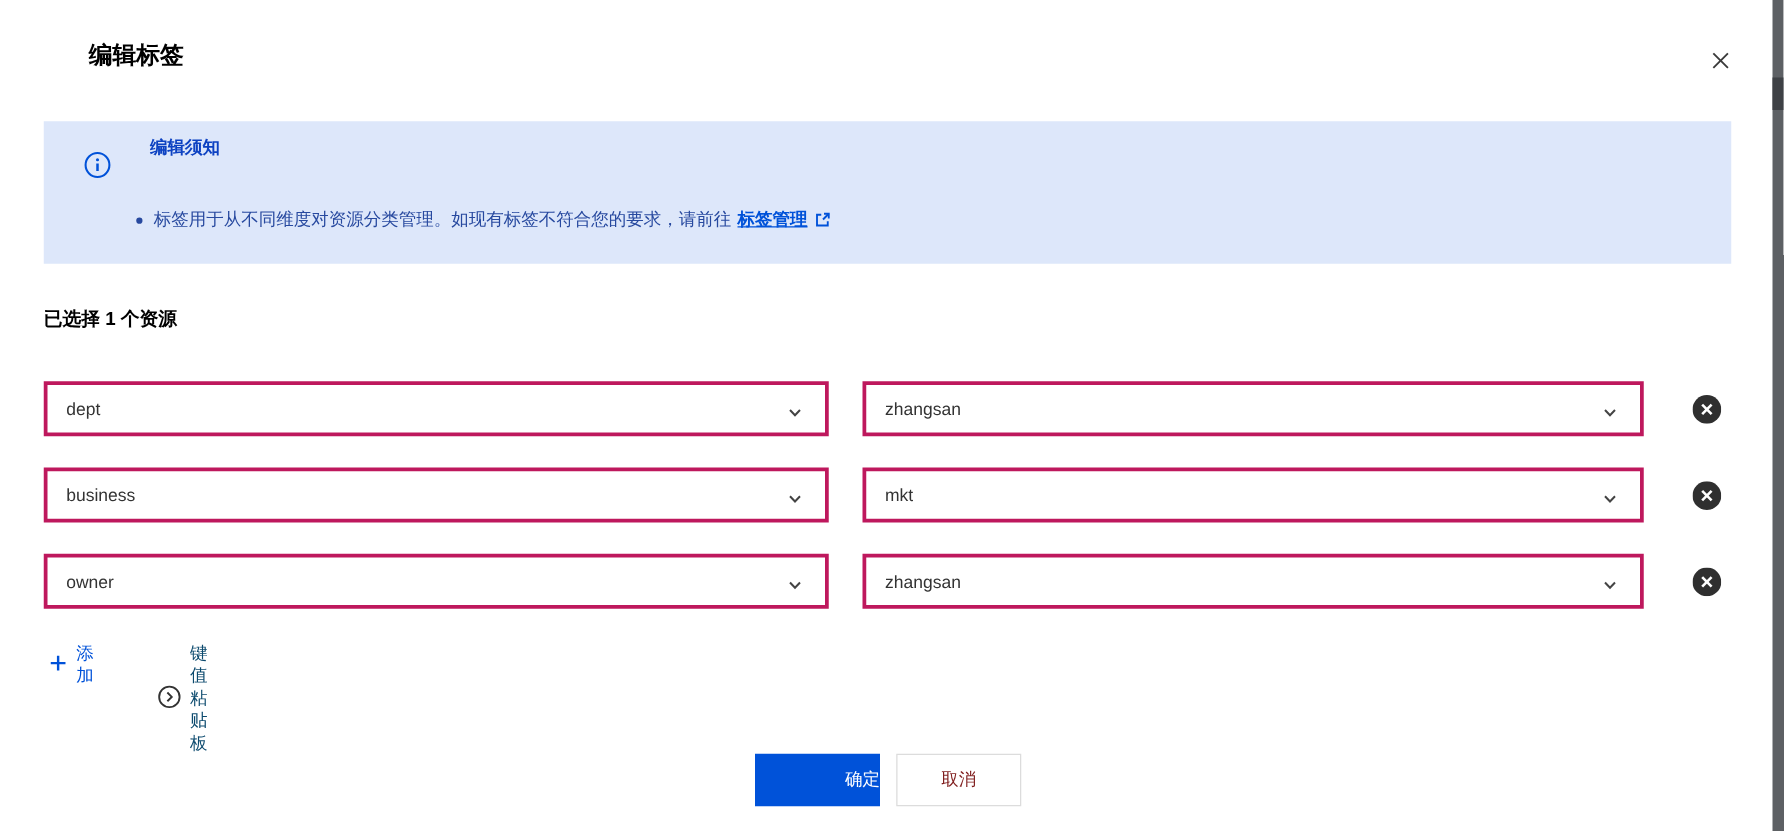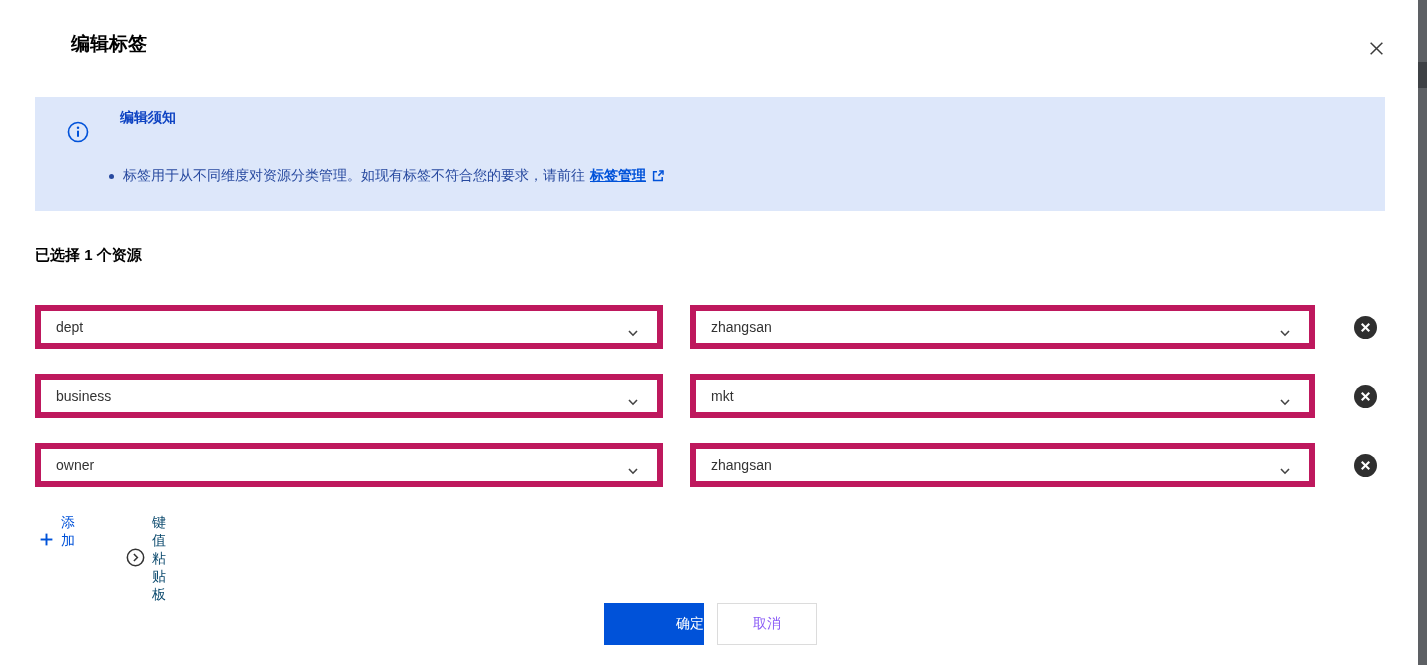--- a/index.html
+++ b/index.html
@@ -58,40 +58,40 @@
   }
 
   
   .tag-row { position:absolute; left:0; width:100%; height:44px; }
   .tag-row.r0 { top:305px; }
   .tag-row.r1 { top:374px; }
   .tag-row.r2 { top:443px; }
 
   .select {
     position:absolute; top:0; height:44px;
-    border:6px solid #be185d; background:#fff;
+    border:3px solid #be185d; background:#fff;
     display:flex; align-items:center;
     padding:0 40px 0 15px;
     font-size:14px; color:#333333; cursor:pointer;
   }
   .select-key   { left:35px;  width:628px; }
   .select-value { left:690px; width:625px; }
   .select .chev { position:absolute; right:16px; top:14px; }
 
   .delete-btn {
     position:absolute; left:1354px; top:11px;
     width:23px; height:23px; border:none; background:transparent;
     padding:0; cursor:pointer;
   }
 
   
   .actions-row { position:absolute; left:0; top:514px; height:22px; }
   .add-btn {
     position:absolute; left:39px; top:0;
-    display:flex; align-items:flex-end; gap:7px;
+    display:flex; align-items:center; gap:7px;
     background:transparent; border:none; cursor:pointer;
     font-size:14px; color:#0052d9;
   }
   .paste-btn {
     position:absolute; left:126px; top:0;
     display:flex; align-items:center; gap:7px;
     background:transparent; border:none; cursor:pointer;
     font-size:14px; color:#0c4a6e;
   }
 
@@ -100,21 +100,21 @@
     position:absolute; left:604px; top:603px;
     width:100px; height:42px;
     background:#0052d9; color:#ffffff;
     border:none; font-size:14px; cursor:pointer;
     font-family:inherit;
     text-align:right;
   }
   .btn-cancel {
     position:absolute; left:717px; top:603px;
     width:100px; height:42px;
-    background:#ffffff; color:#8b5cf6;
+    background:#ffffff; color:#7f1d1d;
     border:1px solid #dcdcdc; font-size:14px; cursor:pointer;
     font-family:inherit;
   }
 
   
   .scrollbar {
     position:absolute; right:0; top:0;
     width:9px; height:665px; background:#5d6064;
   }
   .scrollbar-thumb {

